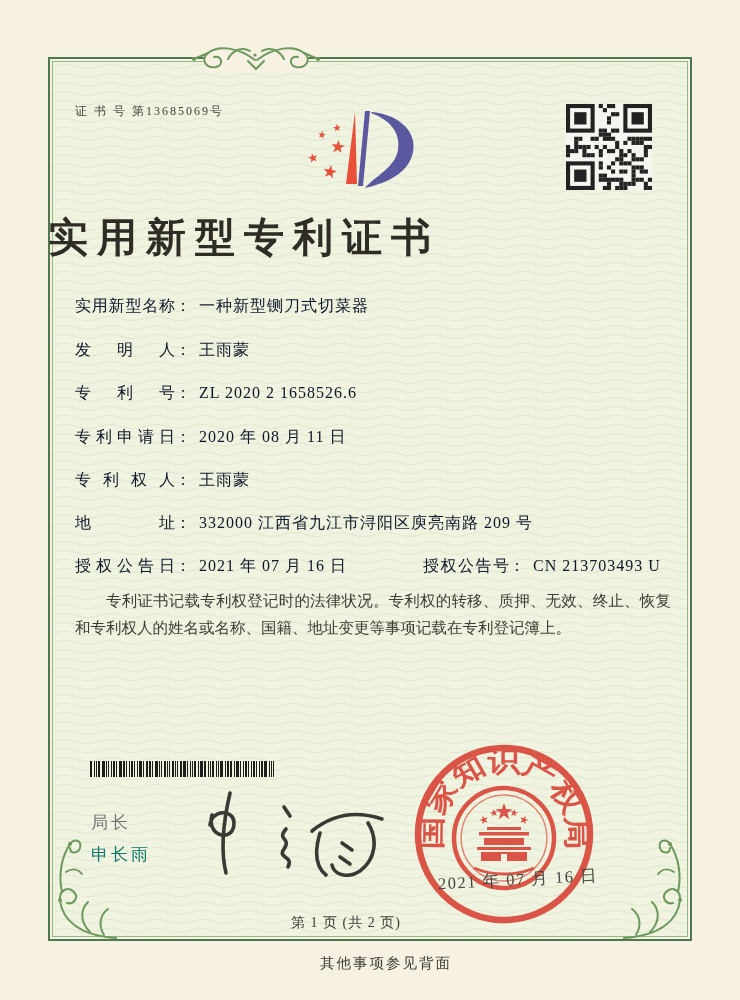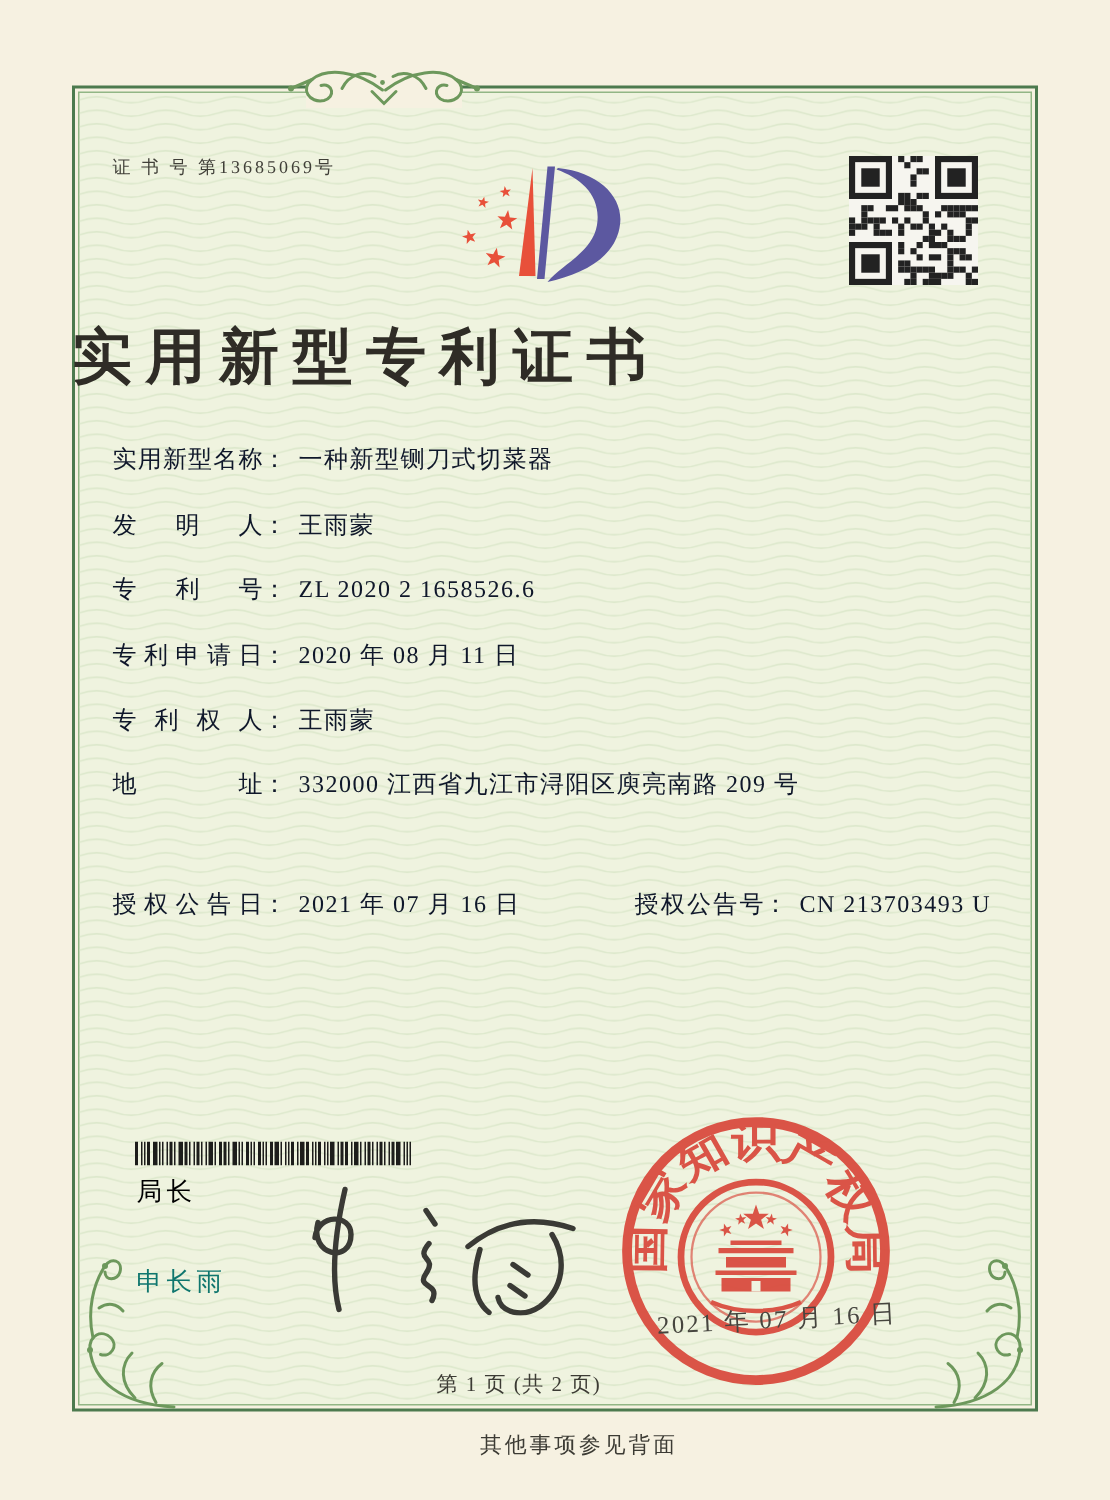--- a/index.html
+++ b/index.html
@@ -28,29 +28,29 @@
   .cert-no{left:75px;top:103px;font-size:12px;letter-spacing:2px;color:#403f38;}
   .title{
     left:48px;top:210px;width:644px;text-align:left;
     font-size:40px;font-weight:bold;letter-spacing:9px;color:#2f2c26;
   }
   
   .field-row{left:75px;width:560px;height:24px;font-size:16px;color:#0f172a;white-space:nowrap;}
   .field-label{display:inline-block;width:100px;text-align:justify;text-align-last:justify;vertical-align:top;}
   .field-colon{display:inline-block;margin-right:8px;}
   .field-value{letter-spacing:1px;}
-  .grant-pair{display:inline-block;margin-top:37px;}
+  .grant-pair{display:inline-block;}
   .grant-right{margin-left:72px;}
   .grant-right .field-label{width:86px;}
   
   .paragraphs{left:75px;top:587px;width:596px;font-size:15.5px;line-height:27px;color:#3e3c35;text-align:justify;}
   .paragraphs p{margin:0;text-indent:2em;}
   
   .barcode{left:90px;top:761px;width:184px;height:16px;}
-  .officer-title{left:91px;top:783px;font-size:17px;font-family:"Liberation Sans","DejaVu Sans",sans-serif;color:#000000;letter-spacing:3px;}
+  .officer-title{left:91px;top:811px;font-size:17px;font-family:"Liberation Sans","DejaVu Sans",sans-serif;color:#737373;letter-spacing:3px;}
   .officer-name{left:91px;top:843px;font-size:17px;font-family:"Liberation Sans","DejaVu Sans",sans-serif;color:#0f766e;letter-spacing:3px;}
   .signature{left:200px;top:785px;width:200px;height:92px;}
   .seal{left:408px;top:738px;width:192px;height:192px;}
   .seal-date{left:438px;top:869px;font-size:16.5px;color:#46453f;letter-spacing:1.5px;transform:rotate(-3deg);white-space:nowrap;}
   .footer-page{left:230px;top:914px;width:232px;text-align:center;font-size:14px;color:#3c3b34;letter-spacing:1px;}
   .back-note{left:240px;top:954px;width:212px;text-align:right;font-size:14.5px;color:#3c3b34;letter-spacing:2px;}
   .top-ornament{left:178px;top:38px;width:156px;height:42px;}
   .corner-fl{width:72px;height:110px;}
   .corner-left{left:50px;top:832px;}
   .corner-right{left:618px;top:832px;transform:scaleX(-1);}
@@ -277,20 +277,21 @@
 <div class="abs field-row" style="top:556px;">
   <span class="grant-pair">
     <span class="field-label">授权公告日</span><span class="field-colon">：</span><span class="field-value">2021 年 07 月 16 日</span>
   </span>
   <span class="grant-pair grant-right">
     <span class="field-label">授权公告号</span><span class="field-colon">：</span><span class="field-value">CN 213703493 U</span>
   </span>
 </div>
 
 <div class="abs paragraphs">
+  <p>专利证书记载专利权登记时的法律状况。专利权的转移、质押、无效、终止、恢复和专利权人的姓名或名称、国籍、地址变更等事项记载在专利登记簿上。</p>
 </div>
 
 <svg class="abs barcode" viewBox="0 0 184 16" id="barcode">
     <rect x="0" y="0" width="2" height="16" fill="#1d1d1b"></rect>
     <rect x="4" y="0" width="1" height="16" fill="#1d1d1b"></rect>
     <rect x="6" y="0" width="1" height="16" fill="#1d1d1b"></rect>
     <rect x="8" y="0" width="2" height="16" fill="#1d1d1b"></rect>
     <rect x="12" y="0" width="3" height="16" fill="#1d1d1b"></rect>
     <rect x="16" y="0" width="1" height="16" fill="#1d1d1b"></rect>
     <rect x="18" y="0" width="1" height="16" fill="#1d1d1b"></rect>

